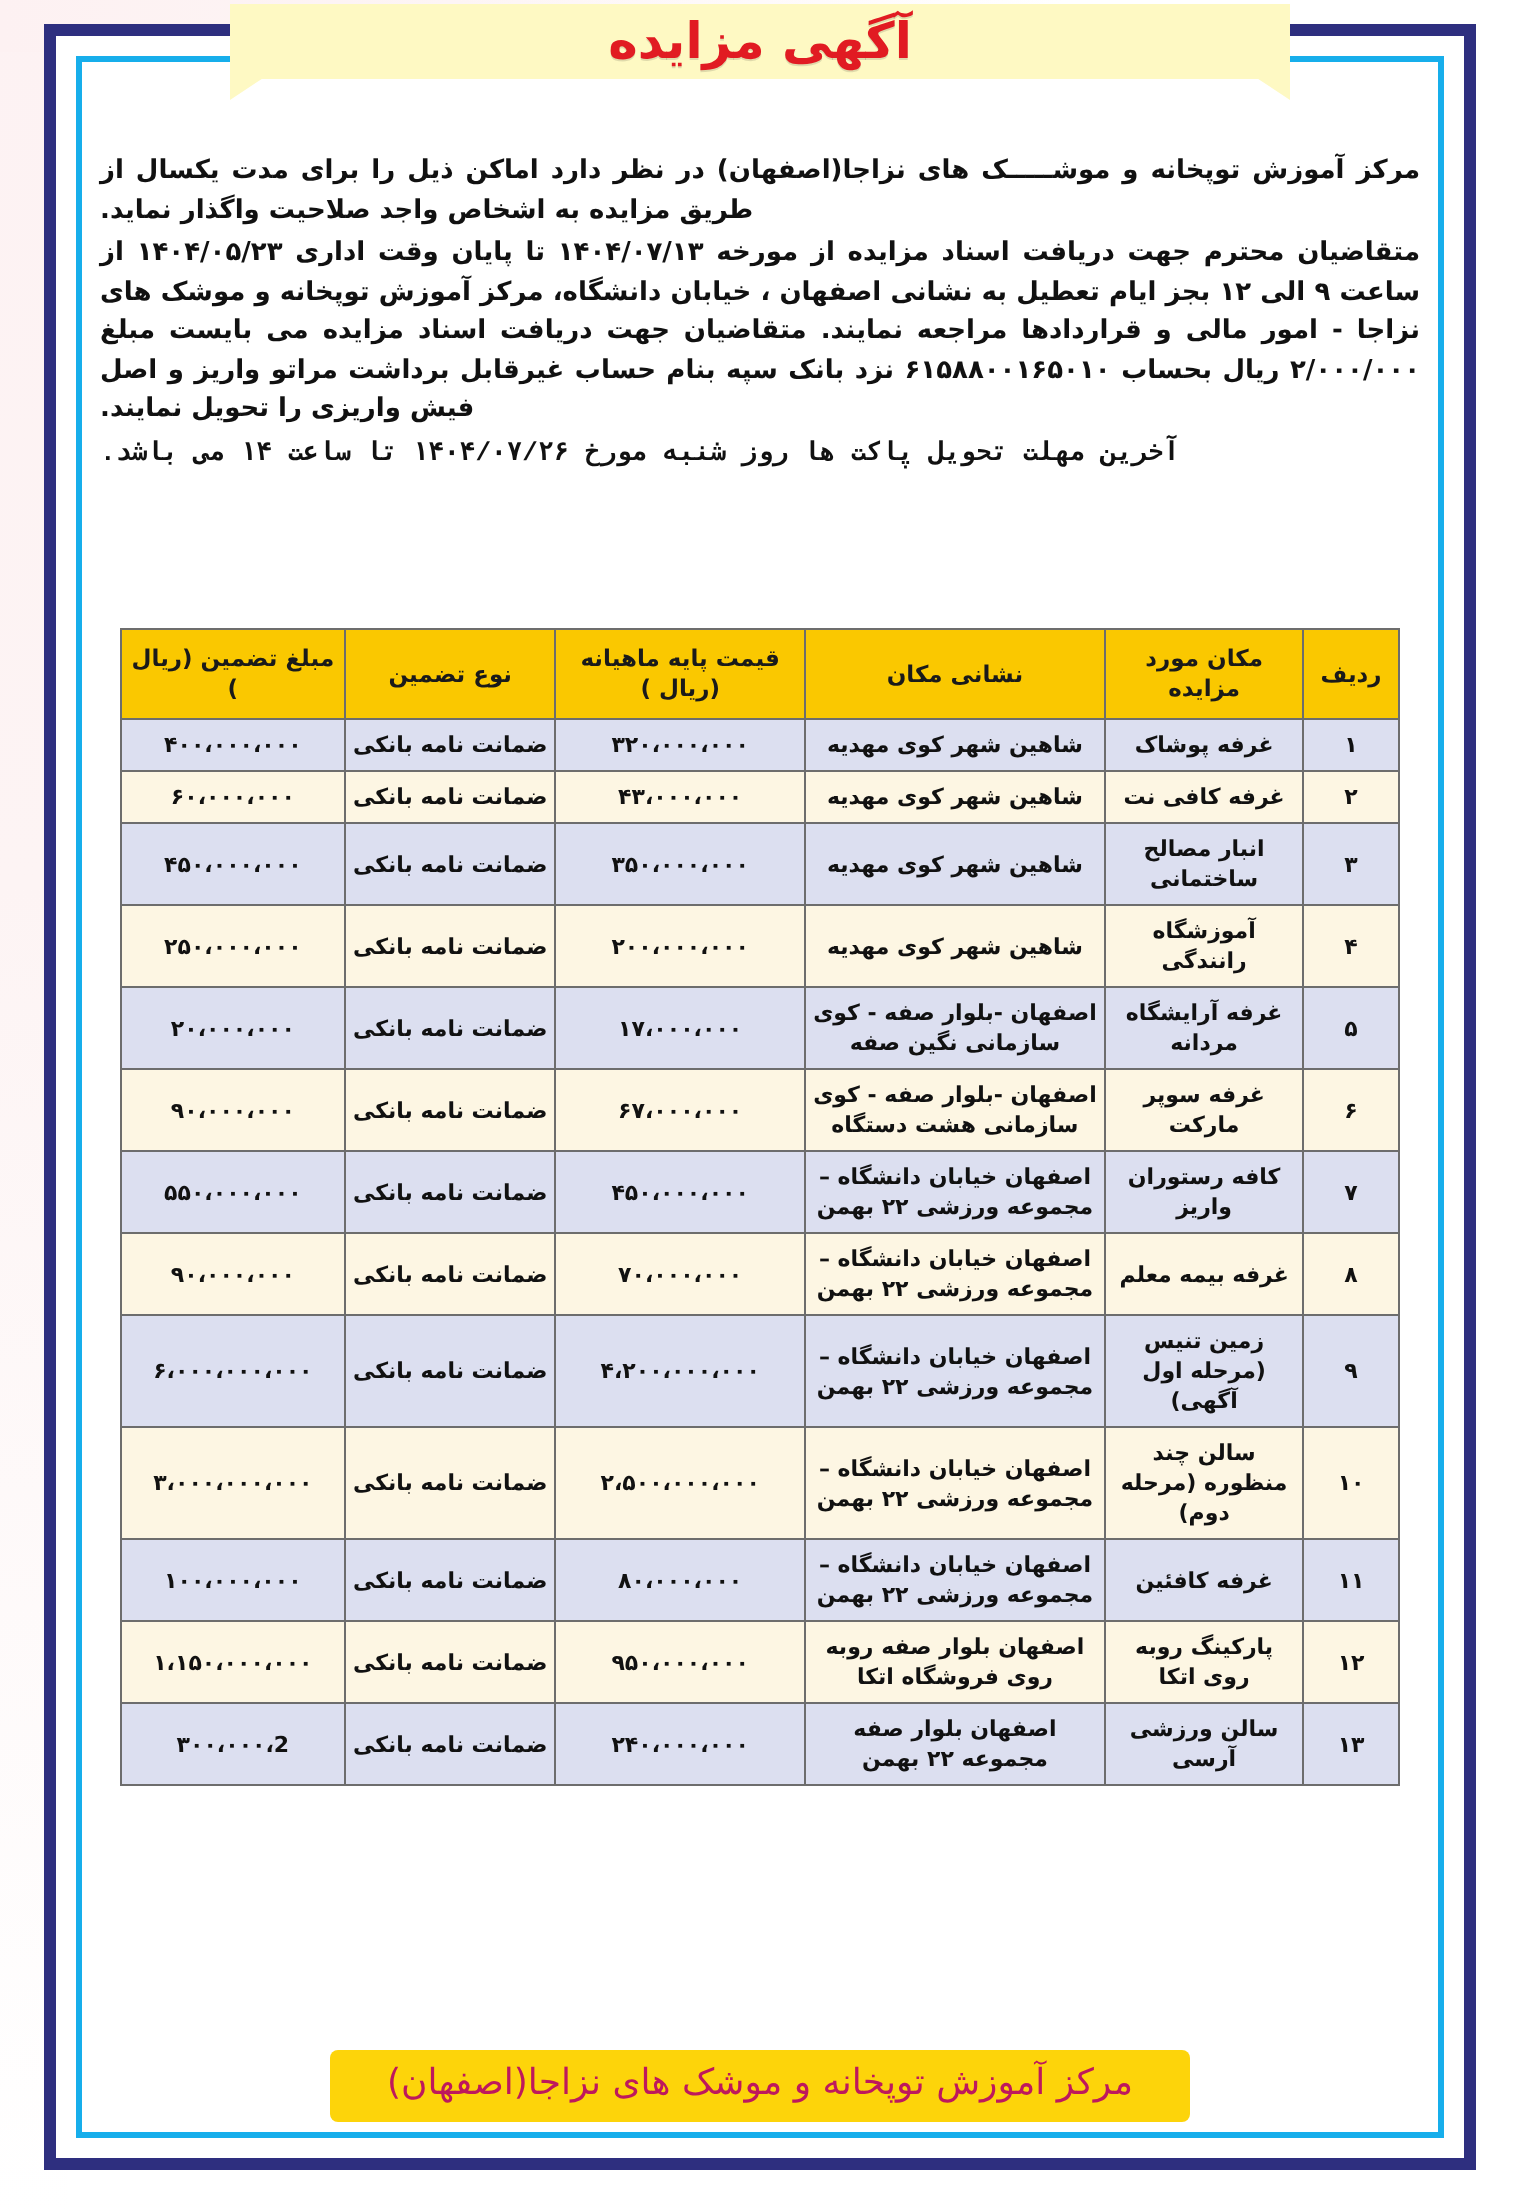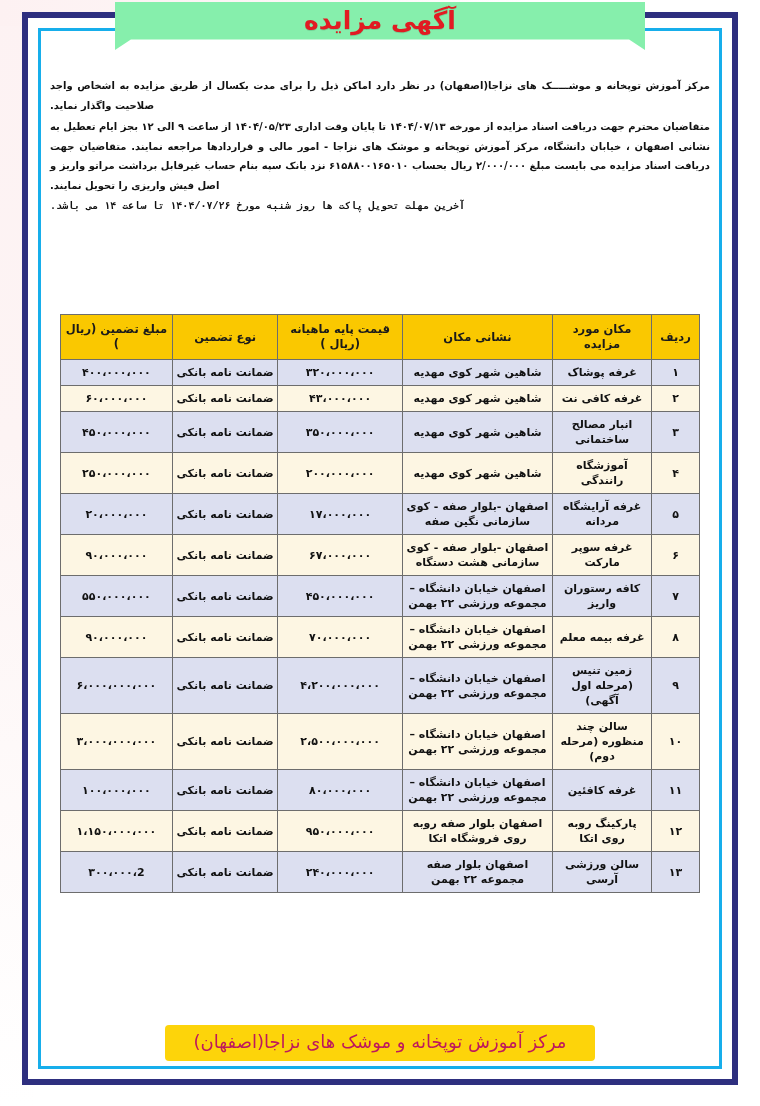--- a/index.html
+++ b/index.html
@@ -80,21 +80,21 @@
 
   
   .ribbon-wrap {
     position: absolute;
     left: 0; right: 0; top: -16px;
     display: flex; justify-content: center;
     z-index: 6;
   }
   .ribbon {
     width: 530px; height: 48px;
-    background: #86efac;
+    background: #fef9c3;
     position: relative;
     clip-path: polygon(0 0, 100% 0, 100% 100%, 97% 78%, 3% 78%, 0 100%);
     display: flex; align-items: flex-start; justify-content: center;
   }
   .ribbon-title {
     color: #e11b22;
     font-size: 25px;
     font-weight: 700;
     line-height: 38px;
     letter-spacing: 0px;
@@ -103,21 +103,21 @@
 
   
   .body-text {
     position: absolute;
     top: 58px;
     right: 22px;
     left: 22px;
     z-index: 5;
     color: #111111;
     text-align: justify;
-    font-size: 10px;
+    font-size: 13px;
     line-height: 19.5px;
     font-weight: 700;
     direction: rtl;
   }
   .body-text p {
     margin: 0 0 2px 0;
     text-align: justify;
     text-align-last: left;
   }
   .p-deadline { text-align: left !important; font-family: Liberation Mono, monospace; }

